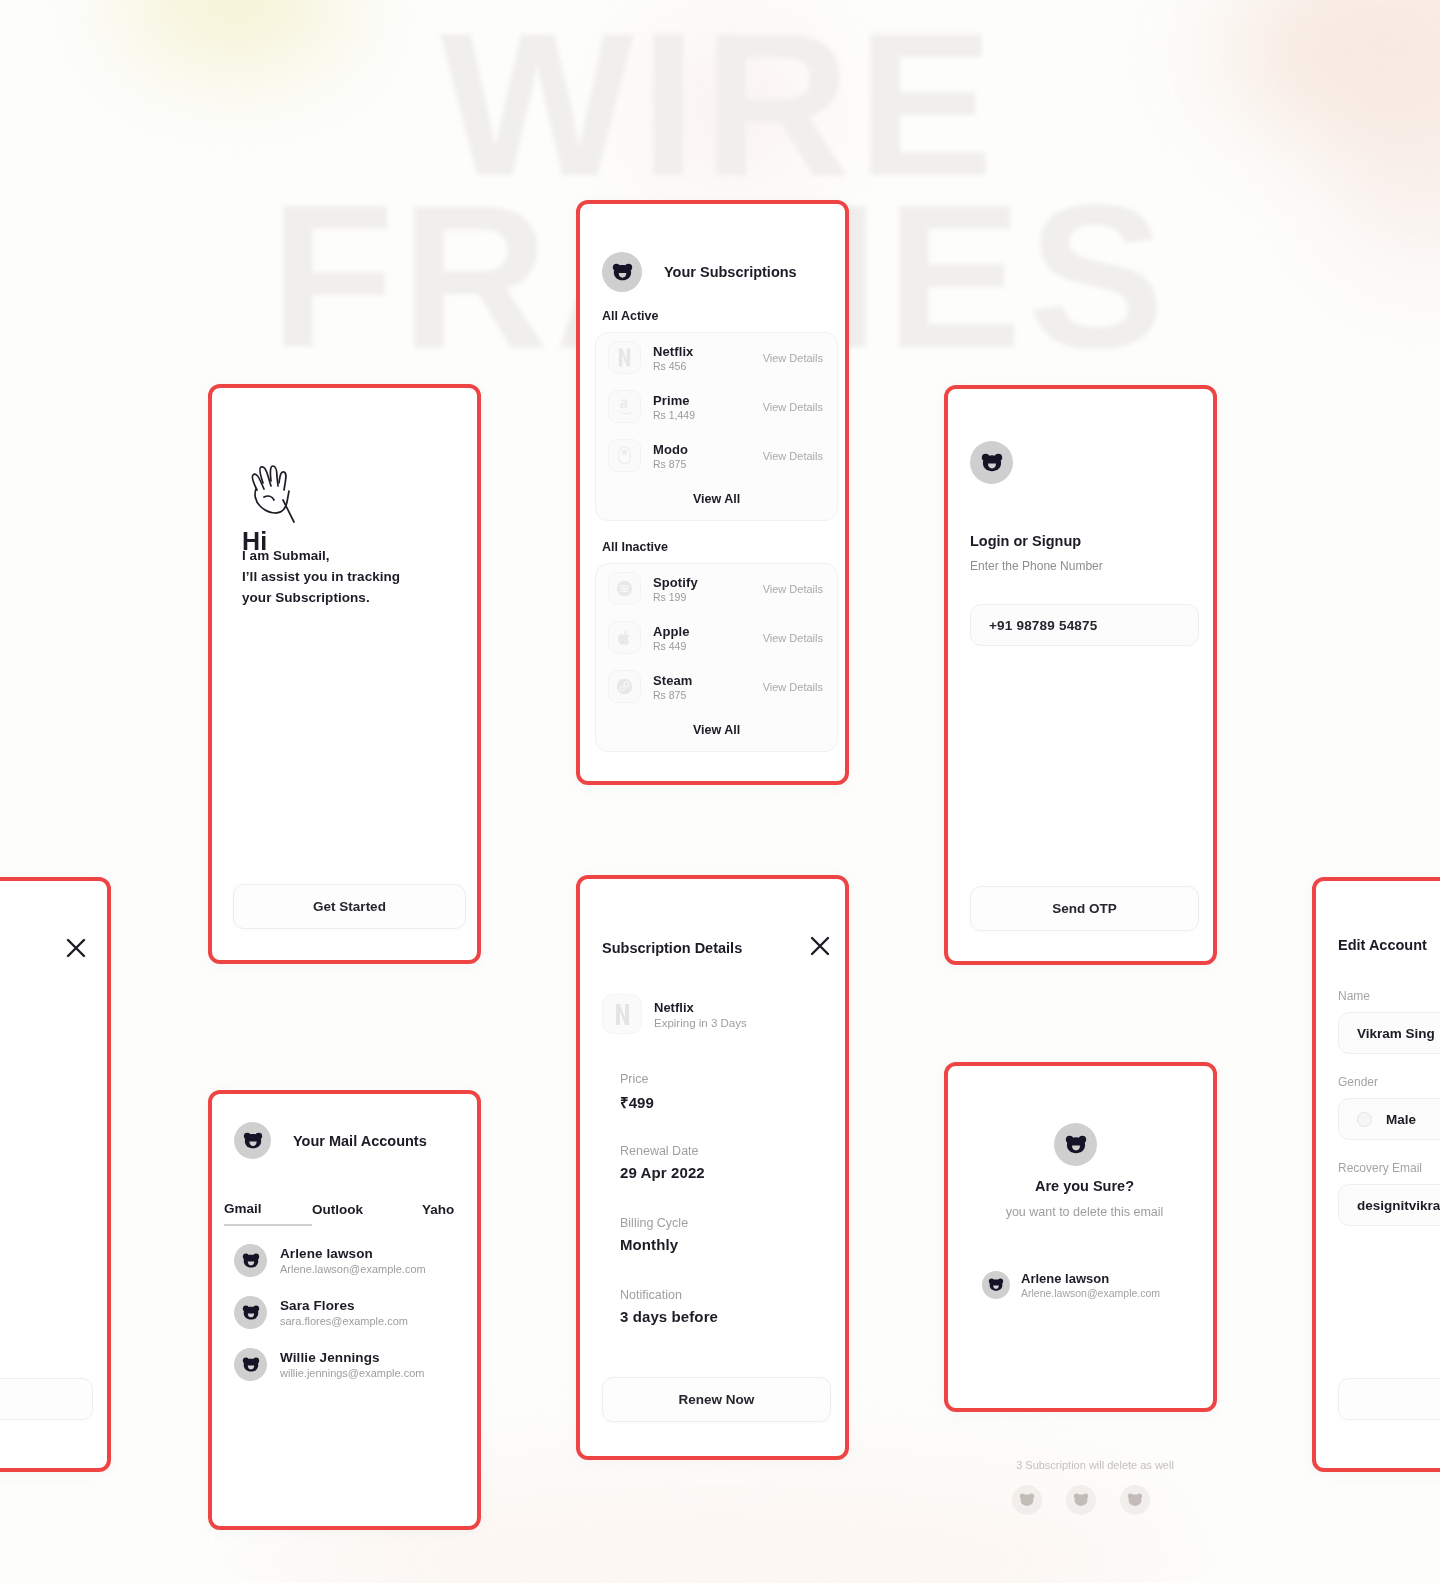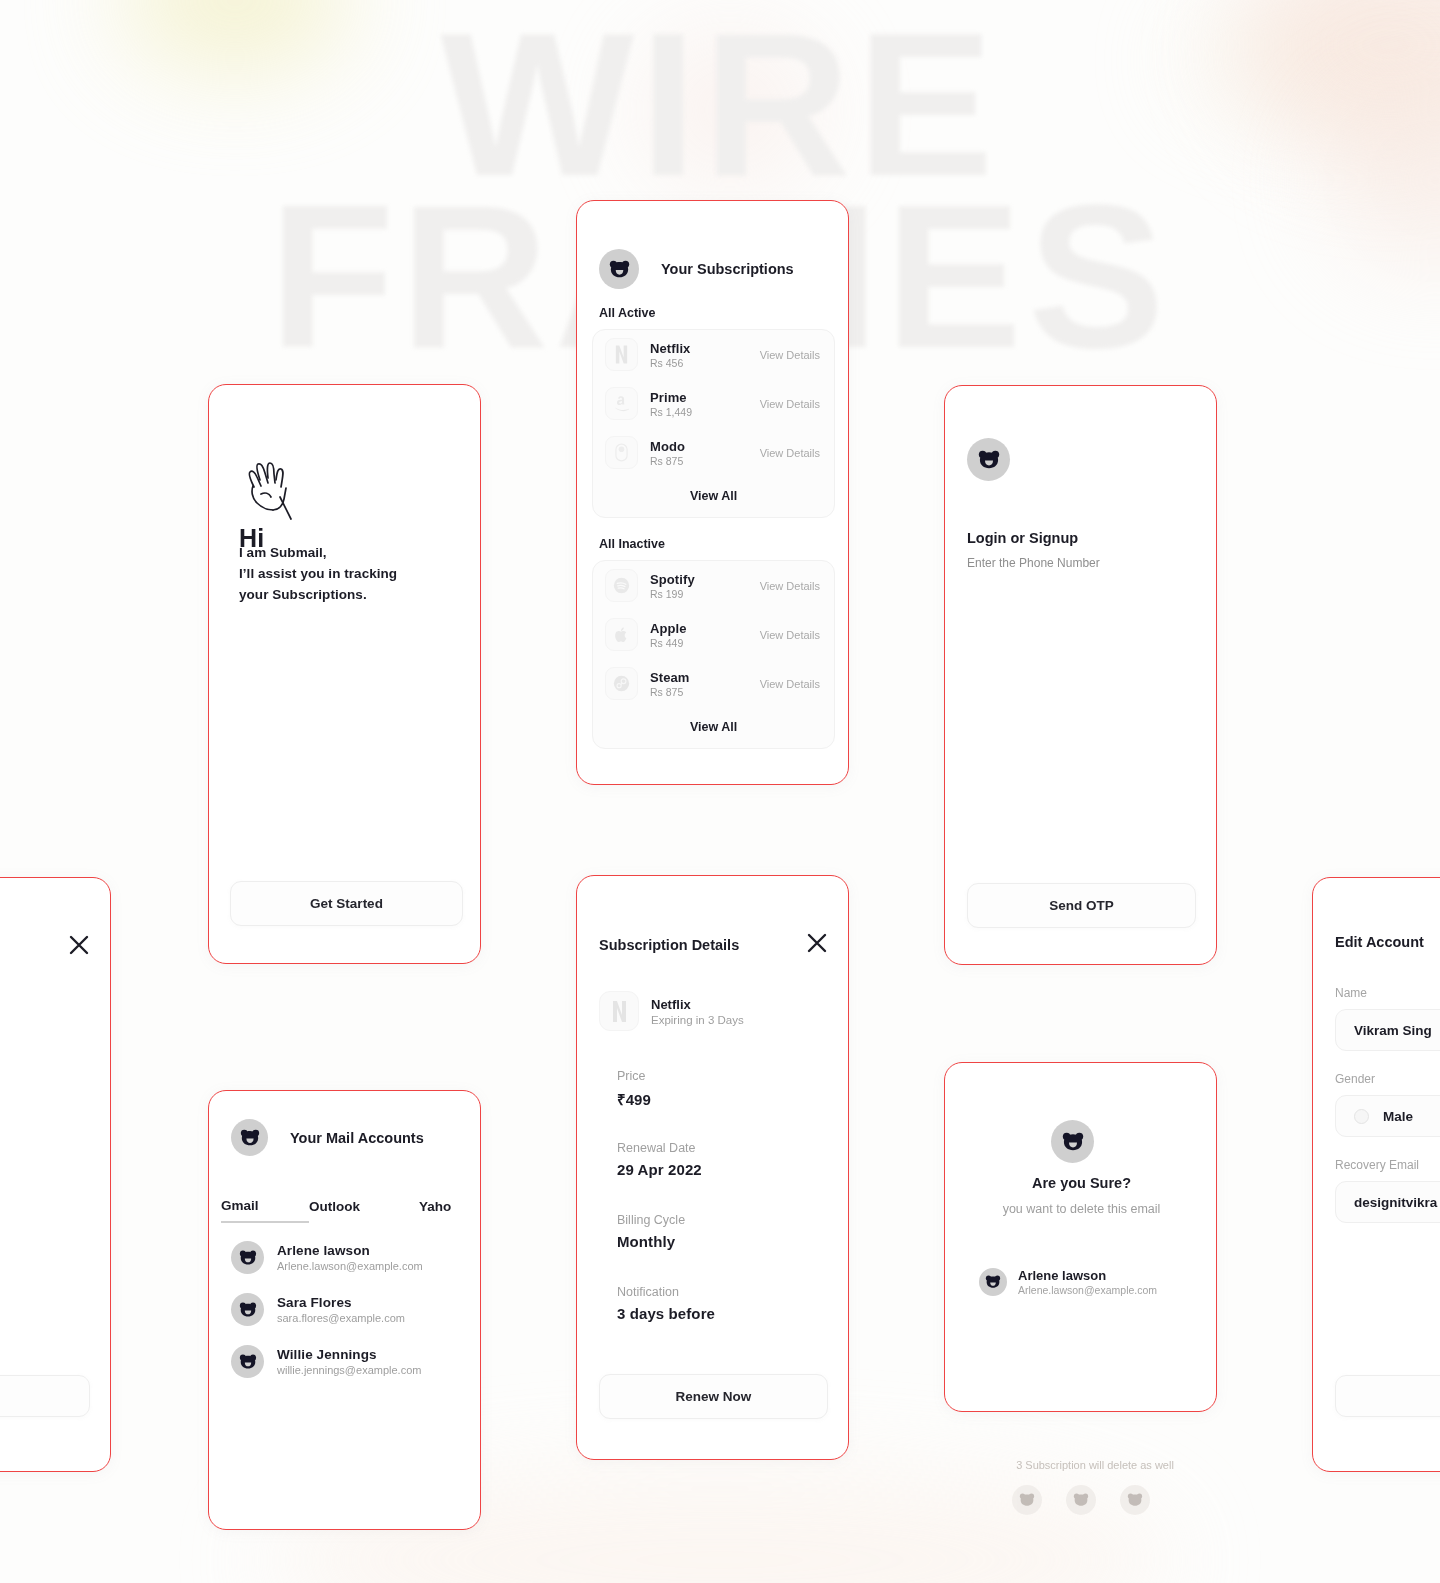--- a/index.html
+++ b/index.html
@@ -26,21 +26,21 @@
     position:absolute; left:0; top:18px; width:1440px;
     text-align:center; line-height:.84;
     font-size:205px; font-weight:bold; letter-spacing:6px;
     color:#f0efee; filter:blur(2px); user-select:none;
   }
   #watermark span { display:block; }
 
   
   .card {
     position:absolute; background:#ffffff;
-    border:1px solid #ef4444; border-radius:18px;
+    border:4px solid #ef4444; border-radius:12px;
     box-shadow:0 2px 14px rgba(140,140,150,.07);
   }
 
   
   .bear { border-radius:50%; background:#cfcfcf; display:flex; align-items:center; justify-content:center; flex:none; }
   .bear svg { display:block; }
 
   
   #card-welcome { left:208px; top:384px; width:273px; height:580px; padding:0; }
   .hand-wrap { position:absolute; left:30px; top:68px; }
@@ -314,20 +314,21 @@
   <span class="bear" id="login-bear">
     <svg width="22" height="20" viewBox="0 0 24 22">
         <circle cx="5" cy="5" r="4.2" fill="#141426"></circle>
         <circle cx="19" cy="5" r="4.2" fill="#141426"></circle>
         <path d="M2 11 C2 5.5 6.4 2.4 12 2.4 C17.6 2.4 22 5.5 22 11 C22 16.6 17.6 20 12 20 C6.4 20 2 16.6 2 11 Z" fill="#141426"></path>
         <path d="M7.6 11.6 C7.6 15.2 9.6 17 12 17 C14.4 17 16.4 15.2 16.4 11.6 Z" fill="#cfcfcf"></path>
       </svg>
   </span>
   <div id="login-title">Login or Signup</div>
   <div id="login-sub">Enter the Phone Number</div>
+  <div id="phone-input">+91 98789 54875</div>
   <div class="btn-ghost" style="left:22px;top:497px;width:229px;height:45px;">Send OTP</div>
 </div>
 
 <div class="card" id="card-detail">
   <div id="detail-head">
     <span id="detail-title">Subscription Details</span>
     <span class="x-icon">
       <svg width="22" height="22" viewBox="0 0 22 22">
           <path d="M3 3 L19 19 M19 3 L3 19" stroke="#1c1c26" stroke-width="2.4" stroke-linecap="round"></path>
         </svg>

